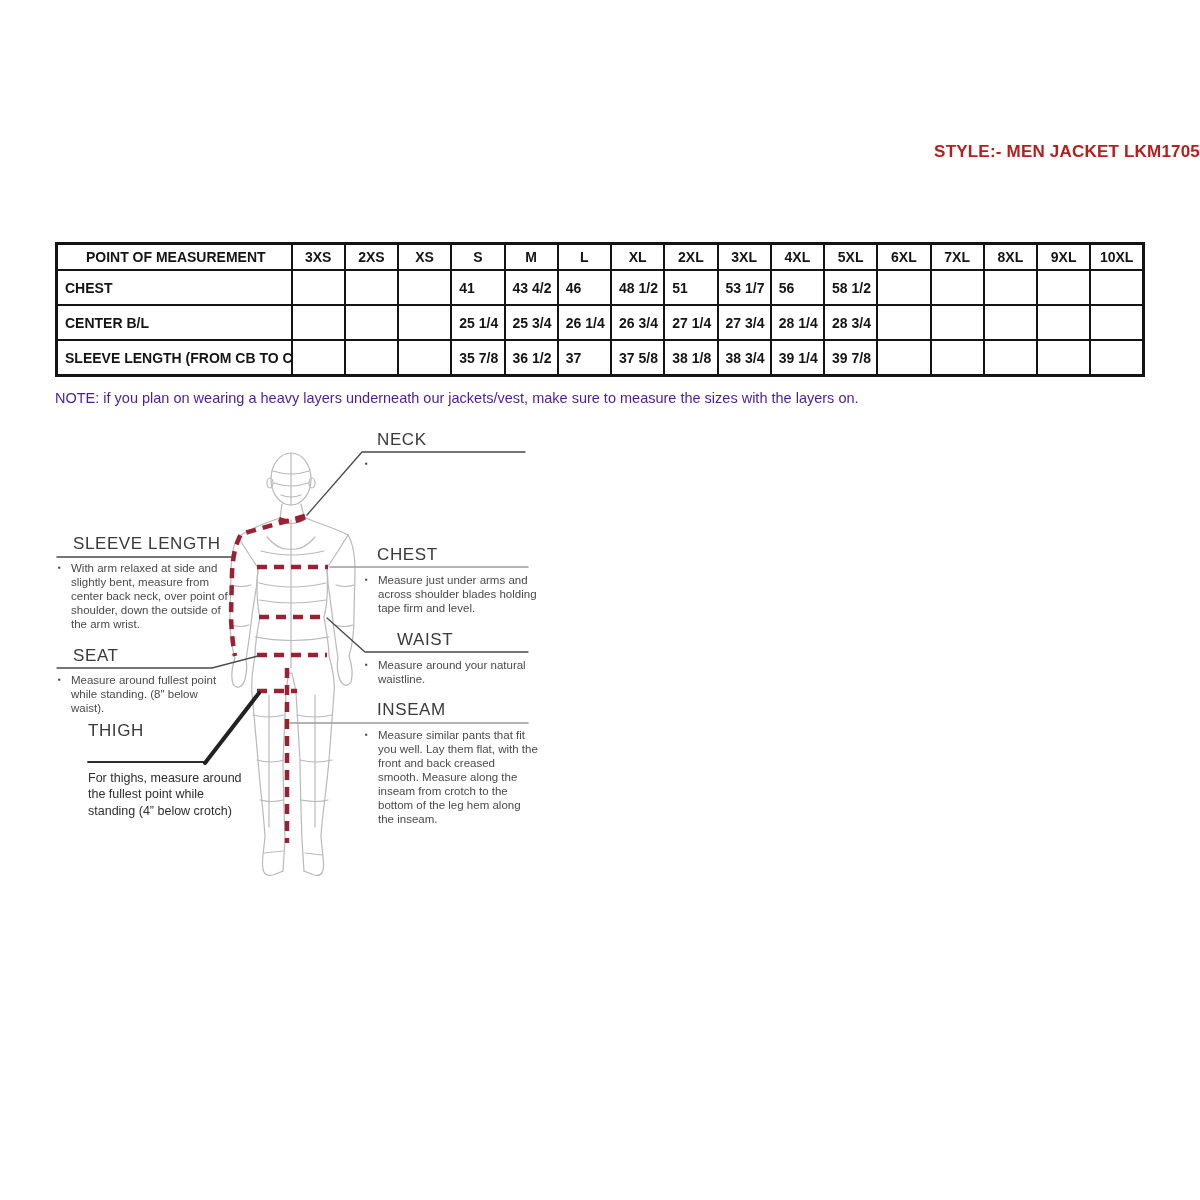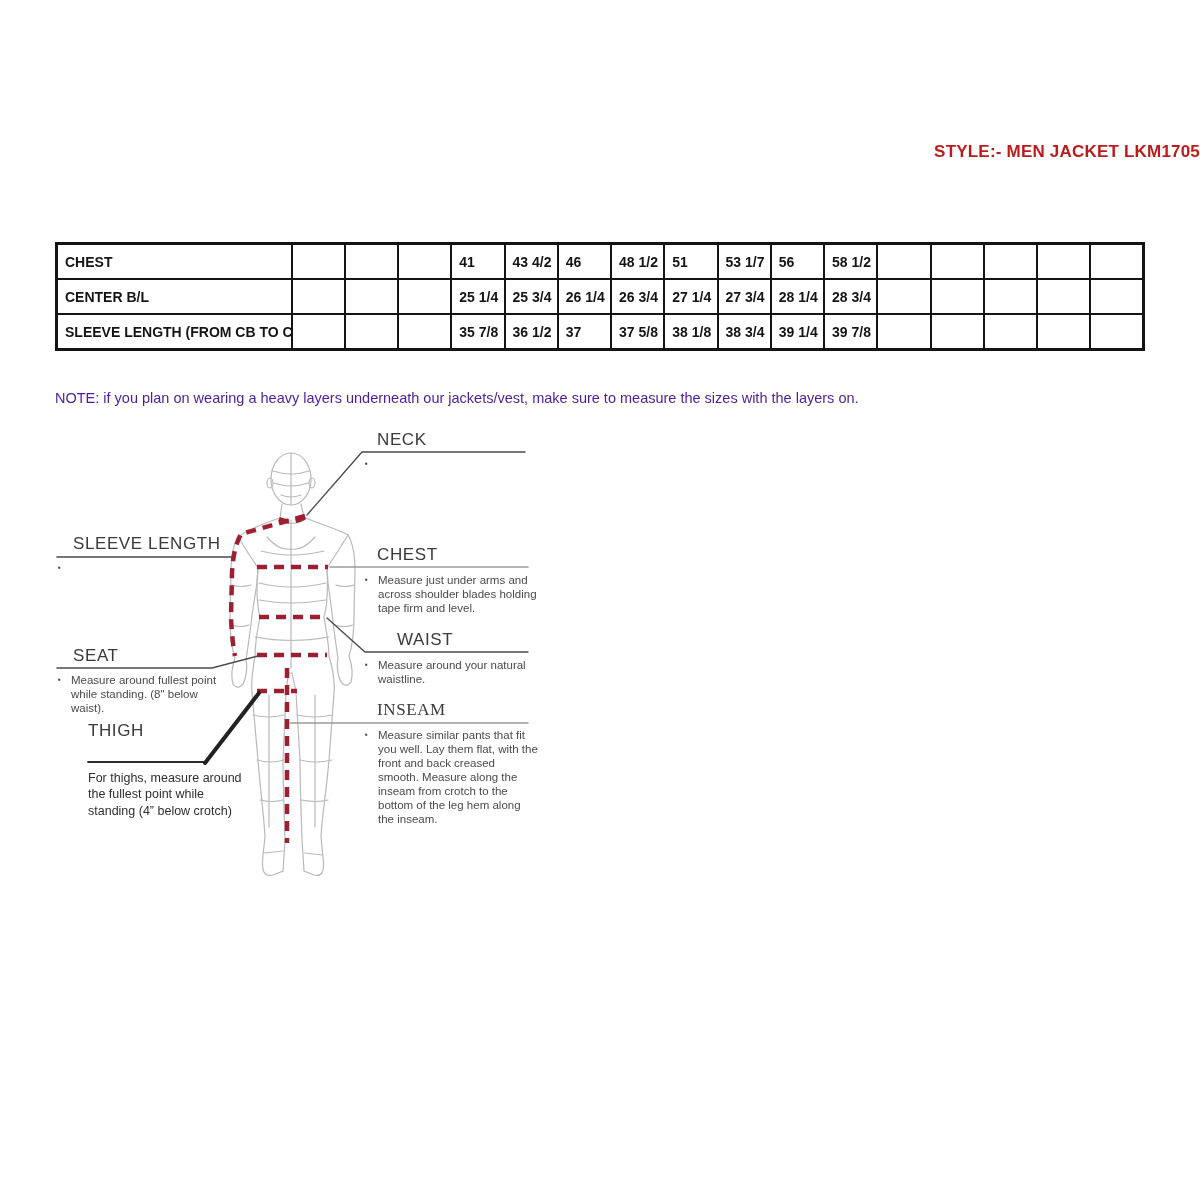--- a/index.html
+++ b/index.html
@@ -62,20 +62,39 @@
       <col>
       <col>
       <col>
       <col>
       <col>
       <col>
       <col>
       <col>
     </colgroup>
     <tbody>
+      <tr class="hdr">
+        <td class="rowlabel">POINT OF MEASUREMENT</td>
+        <td>3XS</td>
+        <td>2XS</td>
+        <td>XS</td>
+        <td>S</td>
+        <td>M</td>
+        <td>L</td>
+        <td>XL</td>
+        <td>2XL</td>
+        <td>3XL</td>
+        <td>4XL</td>
+        <td>5XL</td>
+        <td>6XL</td>
+        <td>7XL</td>
+        <td>8XL</td>
+        <td>9XL</td>
+        <td>10XL</td>
+      </tr>
       <tr class="datar">
         <td class="rowlabel">CHEST</td>
         <td></td>
         <td></td>
         <td></td>
         <td>41</td>
         <td>43 4/2</td>
         <td>46</td>
         <td>48 1/2</td>
         <td>51</td>
@@ -209,21 +228,21 @@
     </g>
   </svg>
 
   <div class="sec-heading" style="left:322px;top:5px;">NECK</div>
   <div class="sec-body" style="left:310px;top:32px;width:160px;">
     <span class="bullet">▪</span>
   </div>
 
   <div class="sec-heading" style="left:18px;top:109px;">SLEEVE LENGTH</div>
   <div class="sec-body" style="left:3px;top:136px;width:163px;">
-    <span class="bullet">▪</span>
+    <span class="bullet">▪</span><span>With arm relaxed at side and slightly bent, measure from center back neck, over point of shoulder, down the outside of the arm wrist.</span>
   </div>
 
   <div class="sec-heading" style="left:322px;top:120px;">CHEST</div>
   <div class="sec-body" style="left:310px;top:148px;width:165px;">
     <span class="bullet">▪</span><span>Measure just under arms and across shoulder blades holding tape firm and level.</span>
   </div>
 
   <div class="sec-heading" style="left:18px;top:221px;">SEAT</div>
   <div class="sec-body" style="left:3px;top:248px;width:155px;">
     <span class="bullet">▪</span><span>Measure around fullest point while standing. (8" below waist).</span>
@@ -232,18 +251,18 @@
   <div class="sec-heading" style="left:322px;top:205px;margin-left:20px;">WAIST</div>
   <div class="sec-body" style="left:310px;top:233px;width:150px;">
     <span class="bullet">▪</span><span>Measure around your natural waistline.</span>
   </div>
 
   <div class="sec-heading" style="left:33px;top:296px;text-align:center;">THIGH</div>
   <div class="sec-body nobullet" style="left:33px;top:345px;width:165px;">
     <span>For thighs, measure around the fullest point while standing (4” below crotch)</span>
   </div>
 
-  <div class="sec-heading" style="left:322px;top:275px;font-family:Liberation Serif, serif;">INSEAM</div>
+  <div class="sec-heading" style="left:322px;top:275px;">INSEAM</div>
   <div class="sec-body" style="left:310px;top:303px;width:160px;">
     <span class="bullet">▪</span><span>Measure similar pants that fit you well. Lay them flat, with the front and back creased smooth. Measure along the inseam from crotch to the bottom of the leg hem along the inseam.</span>
   </div>
 
 </div>
 
 </body></html>

